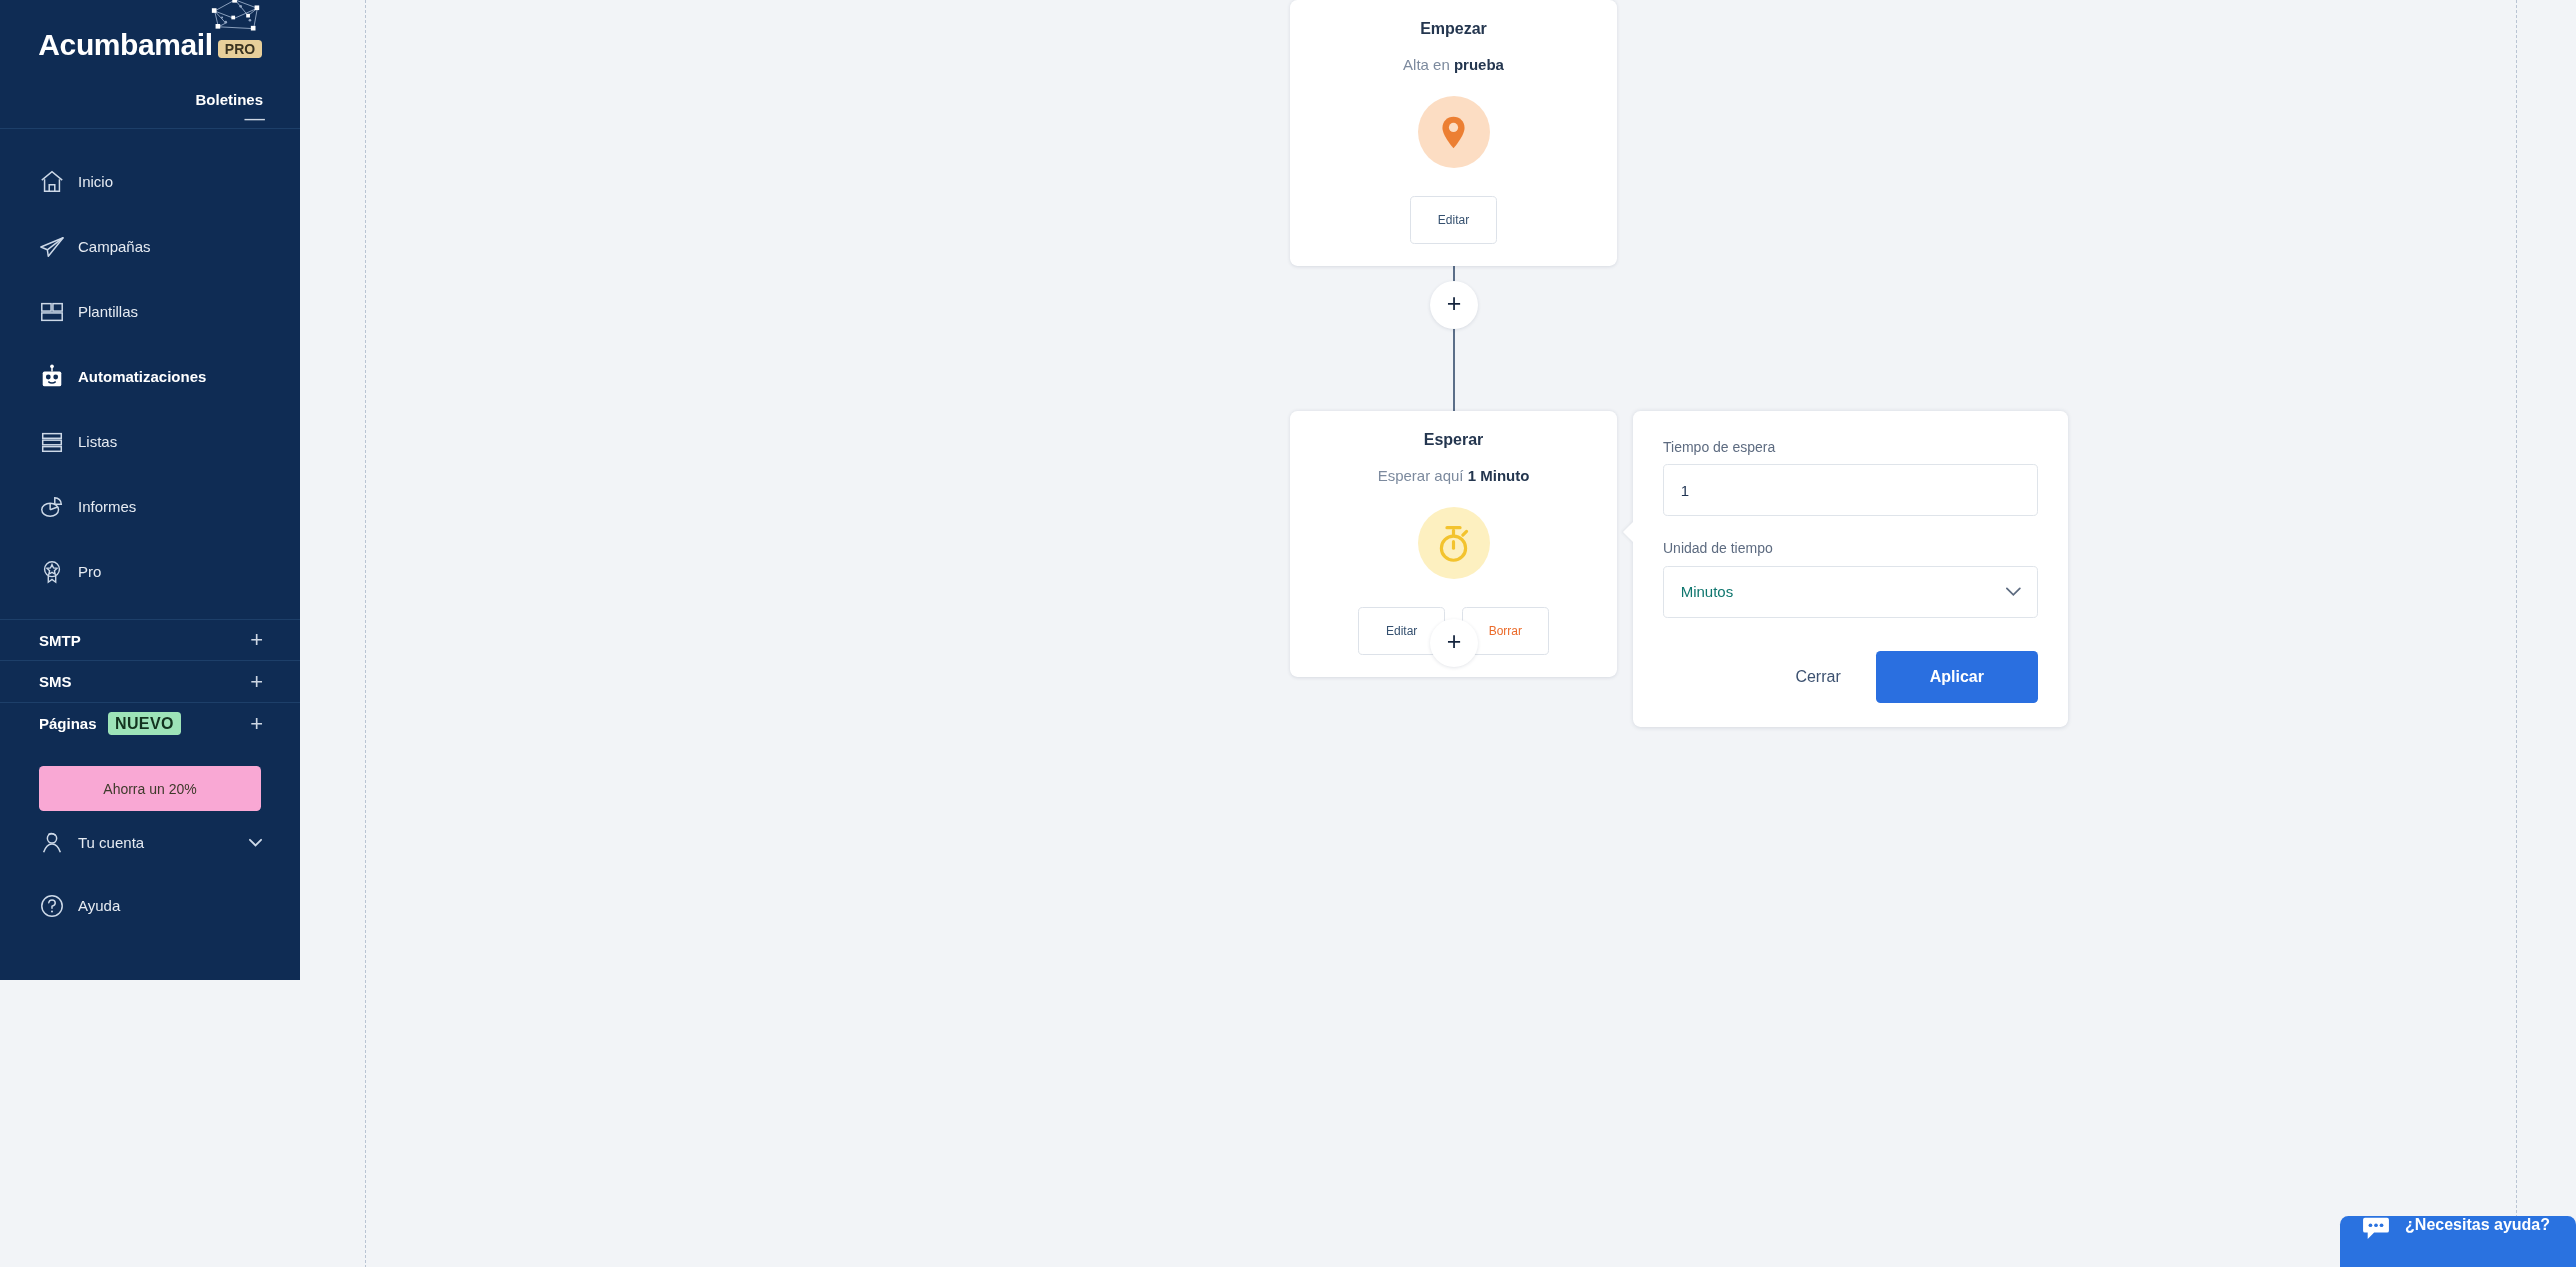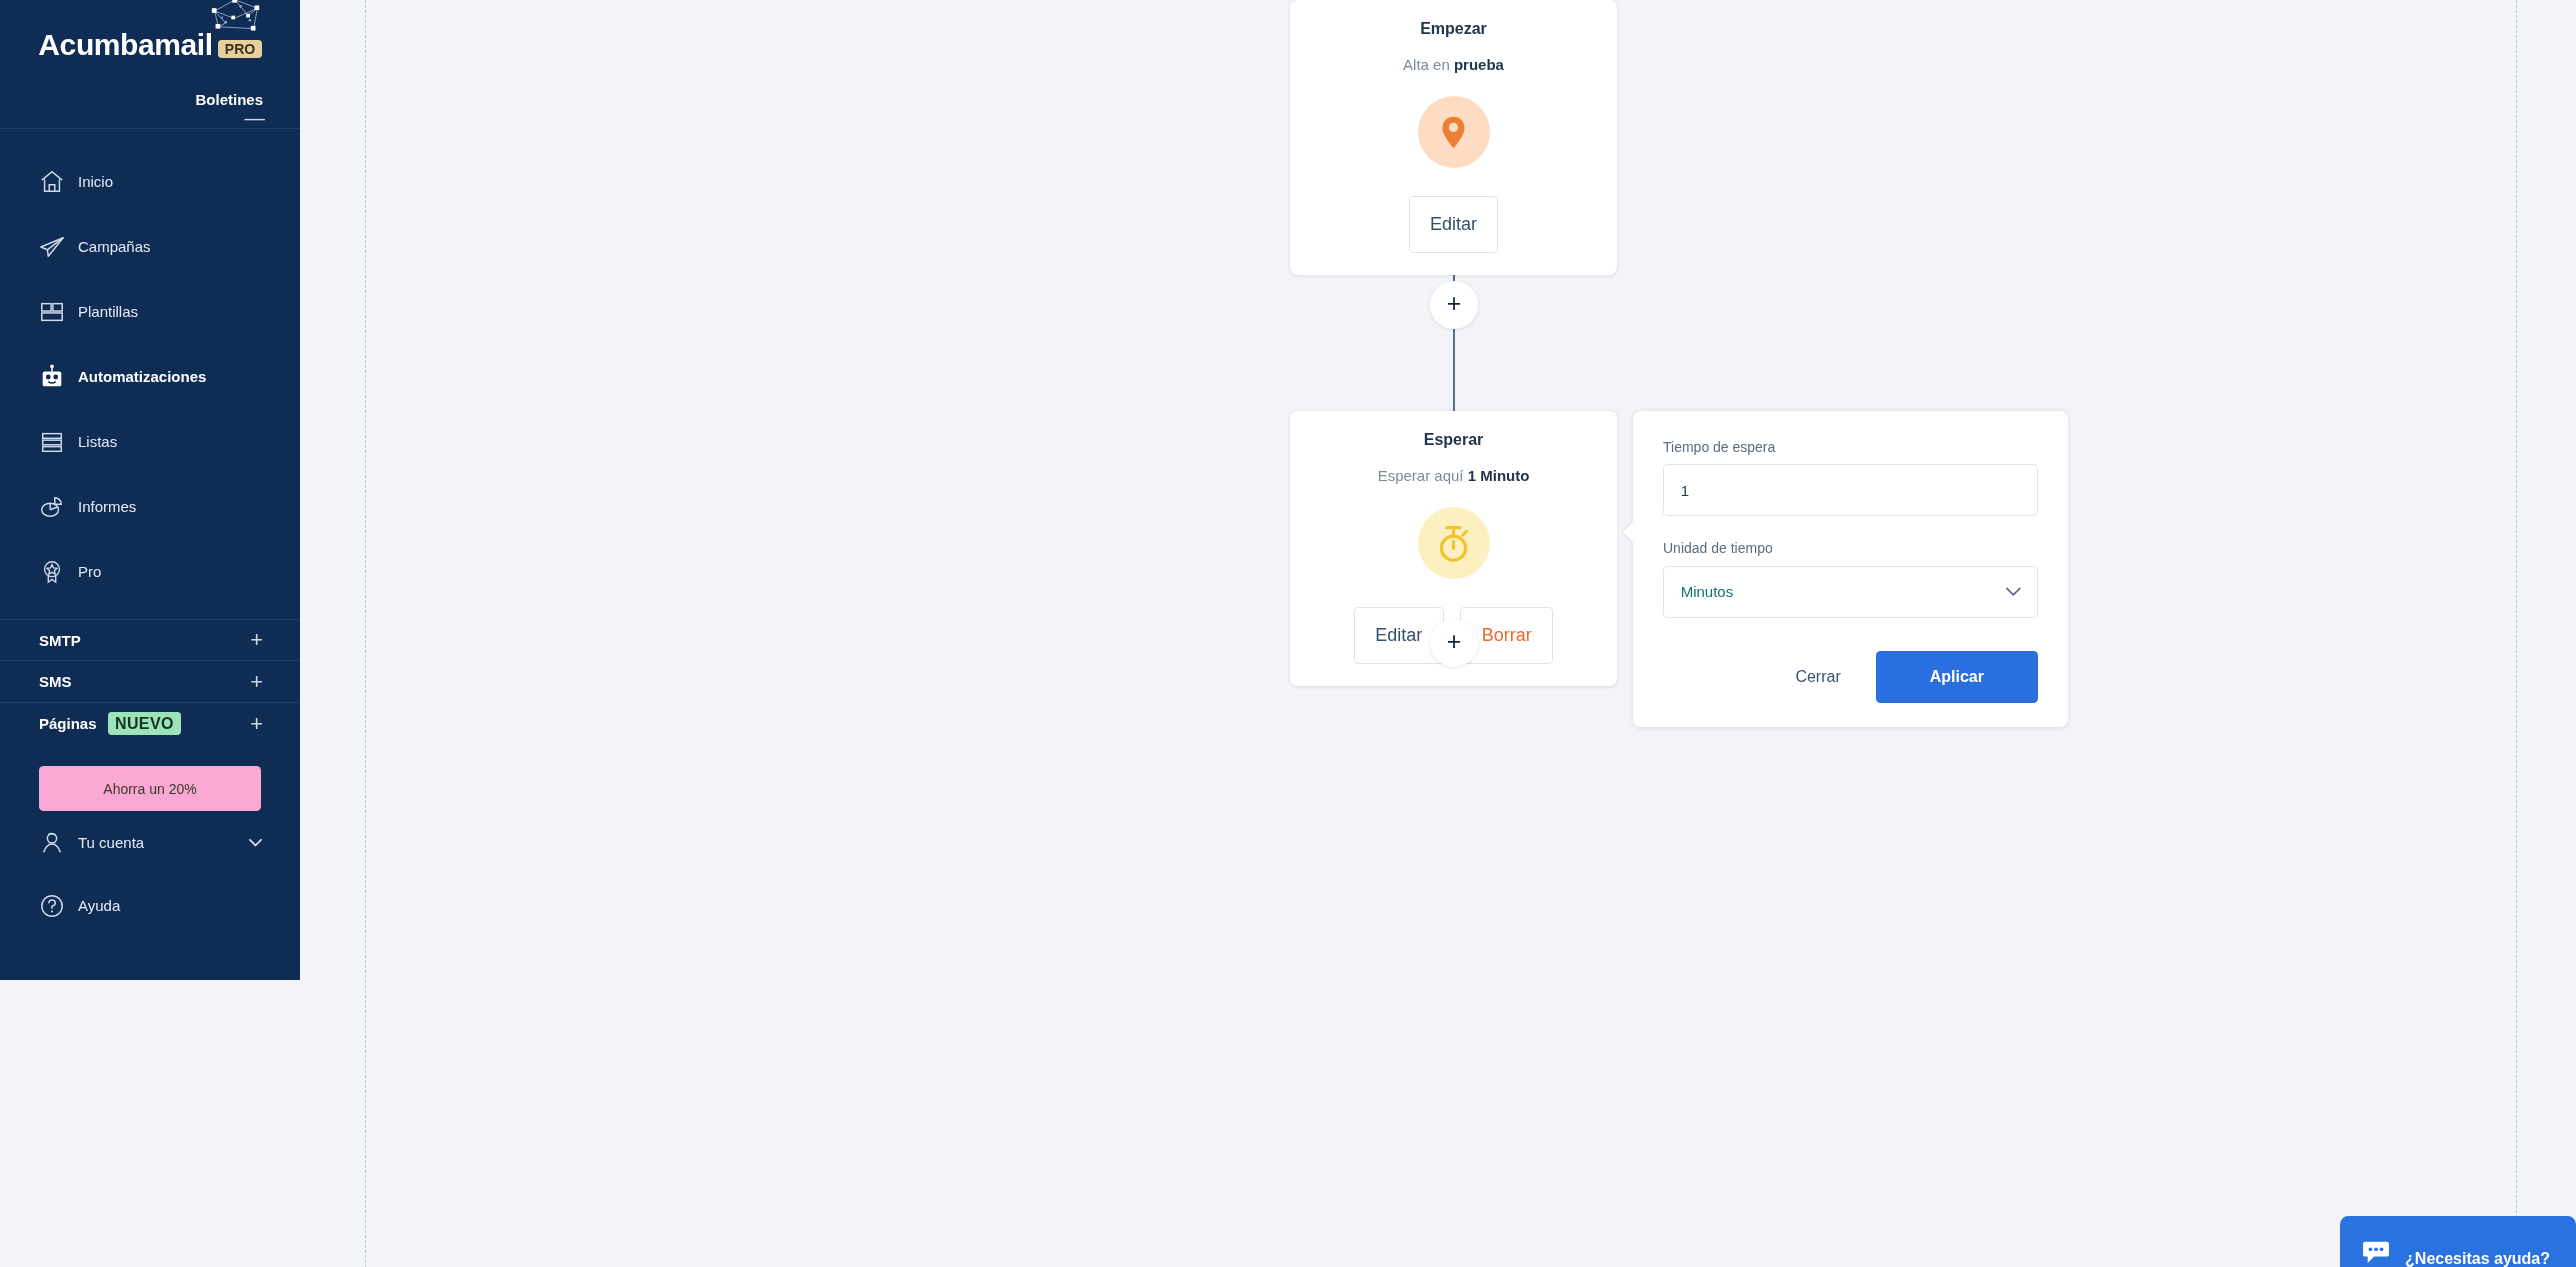--- a/index.html
+++ b/index.html
@@ -134,23 +134,23 @@
   .card-sub b { color: #24364f; font-weight: bold; }
   .icon-circle {
     width: 72px; height: 72px; border-radius: 50%;
     margin-top: 23px;
     display: flex; align-items: center; justify-content: center;
   }
   .icon-circle.peach  { background: #fcddc3; }
   .icon-circle.yellow { background: #fdf0c0; }
   .card-actions { display: flex; gap: 16.7px; margin-top: 28px; margin-bottom: 22px; }
   .btn-outline {
-    min-width: 87px; height: 57px; padding: 0 20.4px;
+    min-width: 87px; height: 48px; padding: 0 20.4px;
     background: #ffffff; border: 0.9px solid #dde2e9;
-    border-radius: 4.6px; font-size: 18px; color: #35506f;
+    border-radius: 4.6px; font-size: 12px; color: #35506f;
     font-family: inherit; cursor: pointer;
   }
   .btn-outline.danger { color: #eb6b2a; }
 
   
   .popover {
     position: absolute;
     width: 435px;
     background: #ffffff;
     border-radius: 7.4px;
@@ -207,21 +207,21 @@
     color: #14243d; font-size: 25px; line-height: 1;
     font-family: inherit; padding: 0 0 2.8px 0;
   }
 
   
   .chat-widget {
     position: absolute; right: 0px; bottom: 0px;
     background: #2a72e0; color: #ffffff;
     border-top-left-radius: 8.4px; border-top-right-radius: 8.4px;
     height: 52px; padding: 0 26px 0 22px;
-    display: flex; align-items: flex-end; gap: 15px;
+    display: flex; align-items: flex-start; gap: 15px;
     font-size: 16px; font-weight: bold; cursor: pointer;
   }
 </style>
 </head>
 <body>
 
 <aside class="sidebar">
 
   <div class="logo-wrap">
     <div class="logo-inner">

